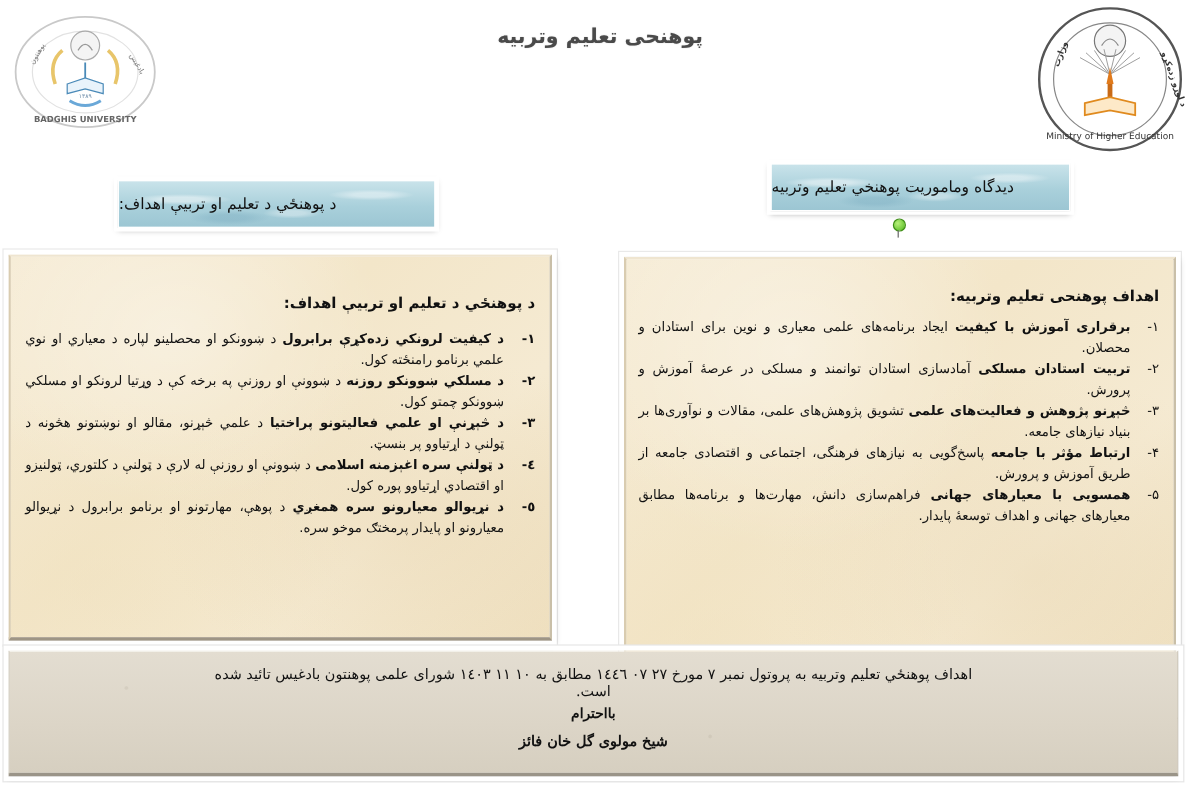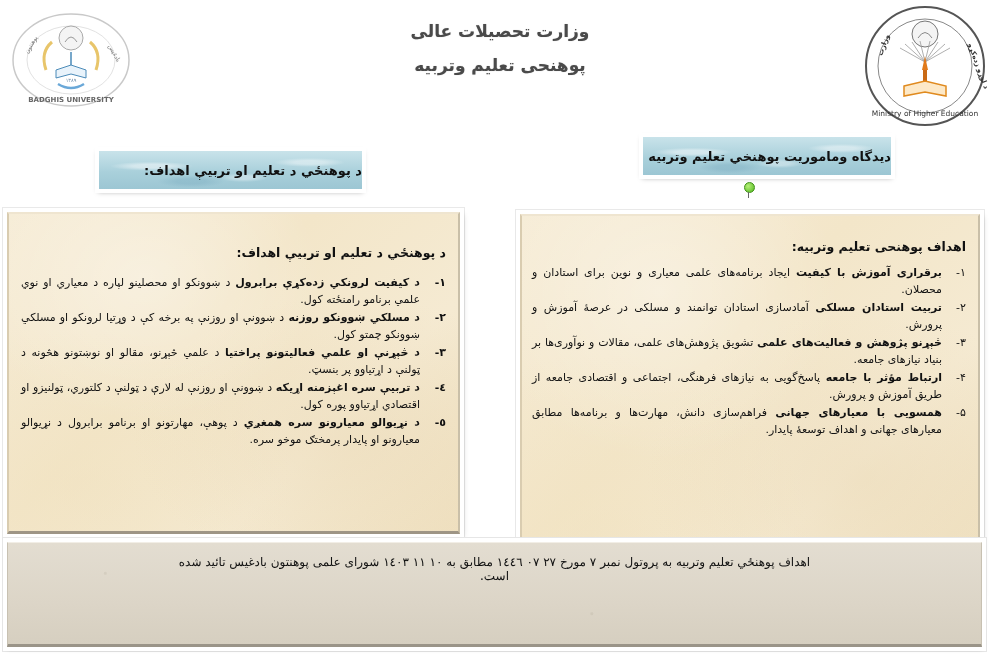--- a/index.html
+++ b/index.html
@@ -52,23 +52,23 @@
       border: 1px solid #ffffff;
       box-shadow: 0 2px 5px rgba(0,0,0,0.35);
       background:
         radial-gradient(ellipse at 20% 40%, rgba(255,255,255,0.45) 0 6%, transparent 14%),
         radial-gradient(ellipse at 55% 70%, rgba(255,255,255,0.35) 0 5%, transparent 12%),
         radial-gradient(ellipse at 80% 30%, rgba(255,255,255,0.4) 0 5%, transparent 12%),
         radial-gradient(ellipse at 35% 80%, rgba(120,170,190,0.35) 0 6%, transparent 14%),
         linear-gradient(180deg, #c9e3ea 0%, #a9d0db 55%, #9cc6d3 100%);
       display: flex;
       align-items: center;
-      justify-content: flex-start;
+      justify-content: flex-end;
       direction: rtl;
-      font-weight: bold;
+      font-weight: normal;
       font-size: 13px;
       color: #111;
       box-sizing: border-box;
       outline: 3px solid #ffffff;
     }
     #banner-left { left: 98px; top: 150px; width: 265px; }
     #banner-right { left: 642px; top: 136px; width: 250px; }
 
     .connector-dot {
       position: absolute;
@@ -221,21 +221,20 @@
     <path d="M62 66 l3 -14 l3 14 z" fill="#e07a1c"></path>
     <rect x="63" y="66" width="4" height="12" fill="#c96a16"></rect>
     <path d="M44 82 l21 -5 l21 5 l0 10 l-21 -4 l-21 4z" fill="#fde9c8" stroke="#e08a1e" stroke-width="1.5"></path>
     <text x="65" y="112" font-size="7.5" text-anchor="middle" fill="#333" font-family="DejaVu Sans, sans-serif">Ministry of Higher Education</text>
     <text x="22" y="52" font-size="7" fill="#333" font-weight="bold" font-family="DejaVu Sans, sans-serif" transform="rotate(-70 22 52)">وزارت</text>
     <text x="108" y="40" font-size="7" fill="#333" font-weight="bold" font-family="DejaVu Sans, sans-serif" transform="rotate(70 108 40)">د لوړو زده‌کړو</text>
   </svg>
 </div>
 
 <div class="header">
-  <div class="line">وزارت تحصیلات عالی</div>
   <div class="line">پوهنحی تعلیم وتربیه</div>
 </div>
 
 <div class="banner" id="banner-left">
   <span>د پوهنځي د تعلیم او تربیې اهداف:</span>
 </div>
 <div class="banner" id="banner-right">
   <span>دیدگاه وماموریت پوهنخي تعلیم وتربیه</span>
 </div>
 <div class="connector-dot"></div>
@@ -251,21 +250,21 @@
     <li class="goal-item">
       <span class="goal-num">۲-</span>
       <span class="goal-body"><span class="goal-strong">د مسلکي ښوونکو روزنه</span><span> د ښوونې او روزنې په برخه کې د وړتیا لرونکو او مسلکي ښوونکو چمتو کول.</span></span>
     </li>
     <li class="goal-item">
       <span class="goal-num">۳-</span>
       <span class="goal-body"><span class="goal-strong">د څېړنې او علمي فعالیتونو پراختیا</span><span> د علمي څېړنو، مقالو او نوښتونو هڅونه د ټولنې د اړتیاوو پر بنسټ.</span></span>
     </li>
     <li class="goal-item">
       <span class="goal-num">٤-</span>
-      <span class="goal-body"><span class="goal-strong">د تربیې سره اغېزمنه اړیکه</span><span> د ښوونې او روزنې له لارې د ټولنې د کلتوري، ټولنیزو او اقتصادي اړتیاوو پوره کول.</span></span>
+      <span class="goal-body"><span class="goal-strong">د ټولنې سره اغېزمنه اسلامی</span><span> د ښوونې او روزنې له لارې د ټولنې د کلتوري، ټولنیزو او اقتصادي اړتیاوو پوره کول.</span></span>
     </li>
     <li class="goal-item">
       <span class="goal-num">٥-</span>
       <span class="goal-body"><span class="goal-strong">د نړیوالو معیارونو سره همغږي</span><span> د پوهې، مهارتونو او برنامو برابرول د نړیوالو معیارونو او پایدار پرمختګ موخو سره.</span></span>
     </li>
   </ul>
 </div>
 
 <div class="panel" id="panel-right">
   <div class="panel-title">اهداف پوهنحی تعلیم وتربیه:</div>
@@ -288,13 +287,15 @@
     </li>
     <li class="goal-item">
       <span class="goal-num">۵-</span>
       <span class="goal-body"><span class="goal-strong">همسویی با معیارهای جهانی</span><span> فراهم‌سازی دانش، مهارت‌ها و برنامه‌ها مطابق معیارهای جهانی و اهداف توسعهٔ پایدار.</span></span>
     </li>
   </ul>
 </div>
 
 <div class="footer">
   <div class="statement">اهداف پوهنځي تعلیم وتربیه به پروتول نمبر ۷ مورخ ۲۷ ۰۷ ۱٤٤٦ مطابق به ۱۰ ۱۱ ۱٤۰۳ شورای علمی پوهنتون بادغیس تائید شده است.</div>
+  <div class="regards">بااحترام</div>
+  <div class="signer">شیخ مولوی گل خان فائز</div>
 </div>
 
 </body></html>

